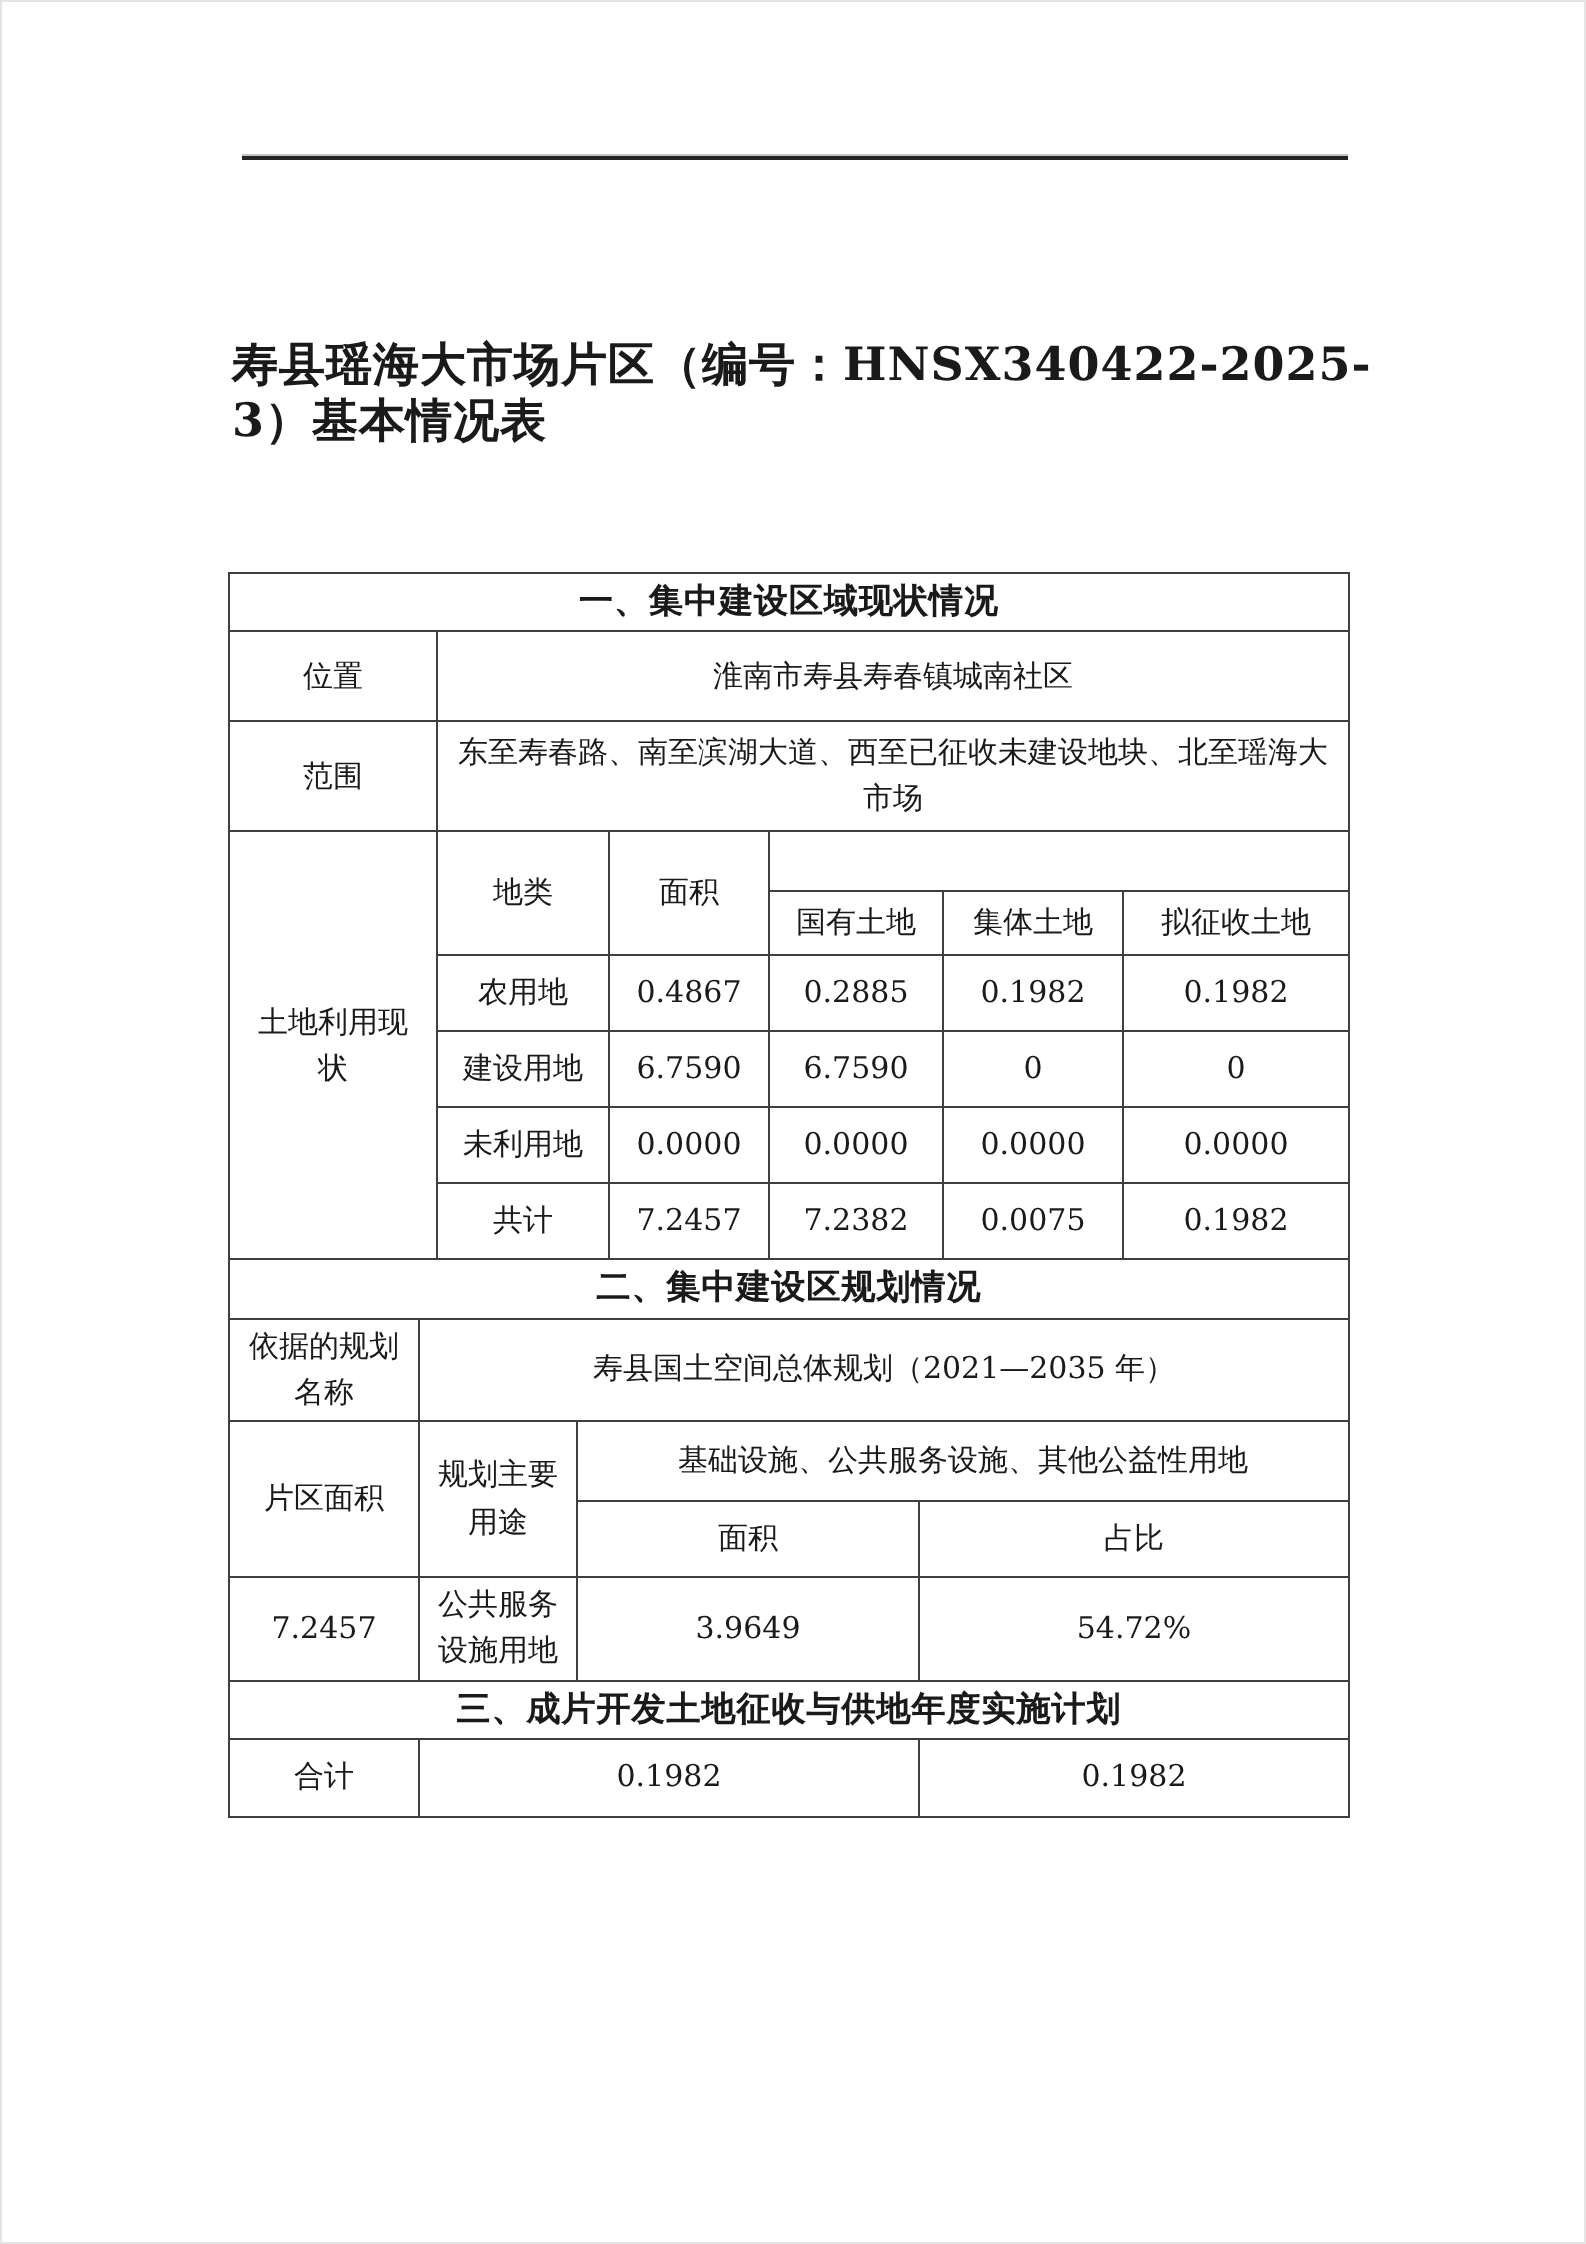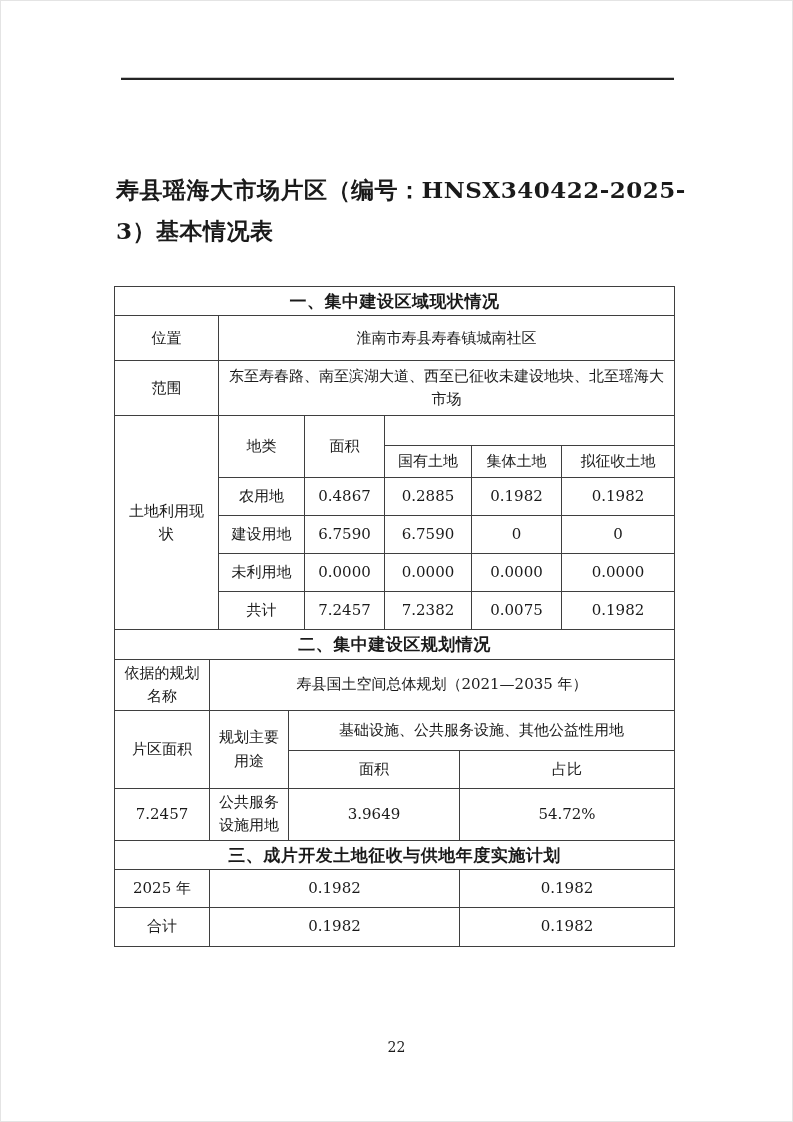--- a/index.html
+++ b/index.html
@@ -22,21 +22,21 @@
     height: 3px;
     background: linear-gradient(to bottom, #c4c4c4 1px, #242424 1px);
   }
   .doc-title {
     position: absolute;
     left: 115px;
     top: 168px;
     width: 574px;
     font-size: 23px;
     font-weight: bold;
-    line-height: 41px;
+    line-height: 28px;
     letter-spacing: 0.5px;
     text-align: left;
   }
   .unit-note {
     position: absolute;
     left: 113px;
     top: 258px;
     width: 560px;
     text-align: right;
     font-size: 17px;
@@ -203,30 +203,24 @@
     <table>
       <colgroup>
         <col style="width:95px">
           <col style="width:250px">
           <col style="width:215px">
       </colgroup>
       <tbody>
         <tr class="h27">
           <td colspan="3" class="sec">三、成片开发土地征收与供地年度实施计划</td>
         </tr>
-        <tr class="h38">
-          <td>2025 年</td>
-          <td>0.1982</td>
-          <td>0.1982</td>
-        </tr>
         <tr class="h39">
           <td>合计</td>
           <td>0.1982</td>
           <td>0.1982</td>
         </tr>
       </tbody>
     </table>
 
   </div>
 
-  <div class="page-number">22</div>
 
 </div>
 
 </body></html>

